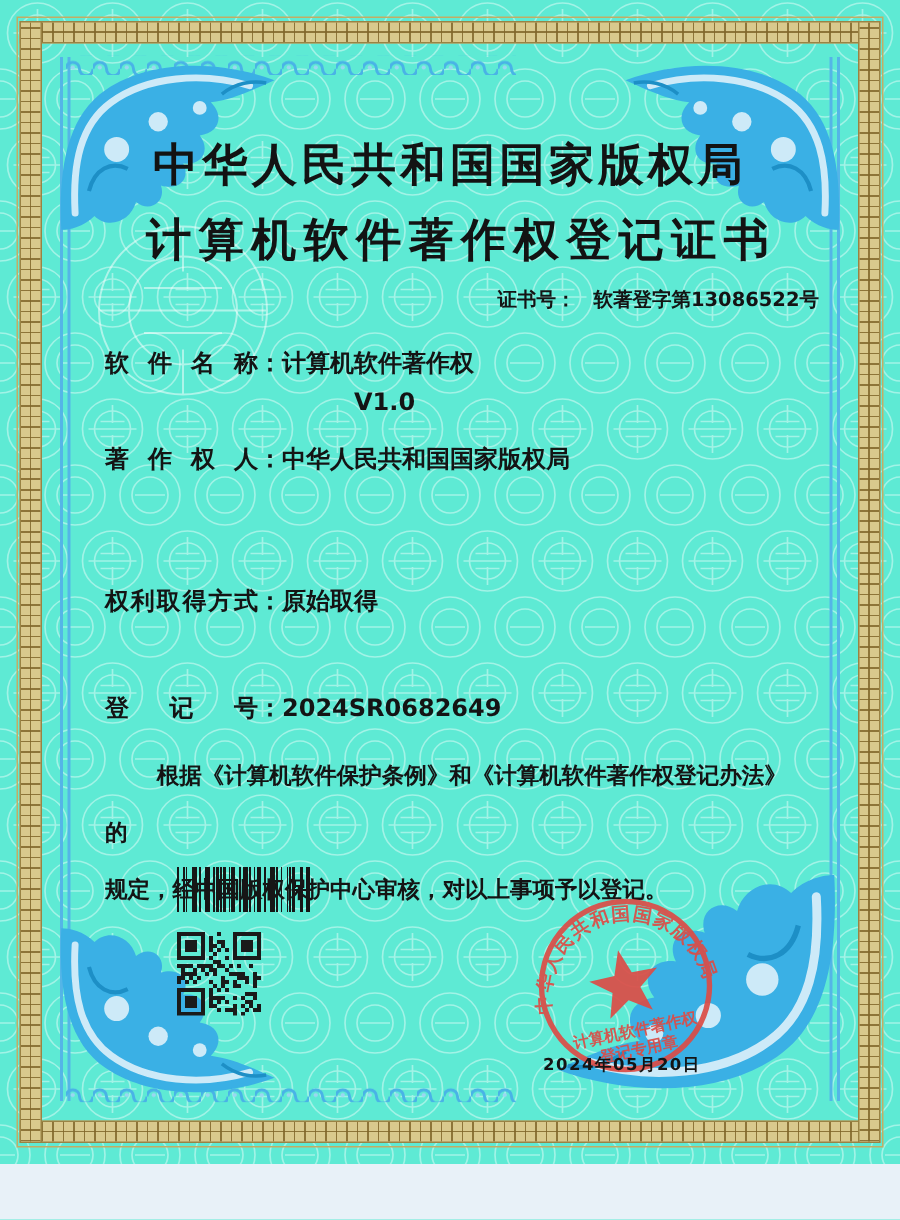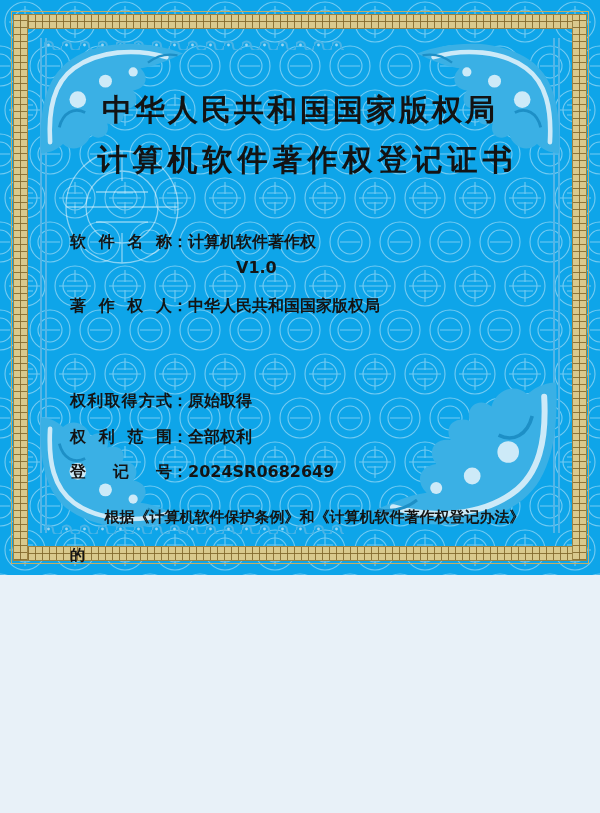--- a/index.html
+++ b/index.html
@@ -1,17 +1,17 @@
 <!DOCTYPE html>
 <html><head>
 <meta charset="utf-8">
 <style>
   html,body{margin:0;padding:0;}
   body{width:600px;height:813px;background:#e8f1f8;font-family:"DejaVu Sans","Liberation Sans",sans-serif;}
-  .cert{position:absolute;left:0;top:0;width:600px;height:575px;background:#0ea5e9;overflow:hidden;color:#141414;}
+  .cert{position:absolute;left:0;top:0;width:600px;height:776px;background:#5eead4;overflow:hidden;color:#141414;}
   .wm{position:absolute;left:0;top:0;width:600px;height:813px;pointer-events:none;}
 
   
   .outer-line{position:absolute;inset:11px;border:1px solid #c2ad65;}
   .key{position:absolute;background-color:#d9c98d;border:1px solid #9a8344;box-sizing:border-box;}
   .key-h{left:13px;right:13px;height:15px;
     background-image:repeating-linear-gradient(90deg,rgba(128,102,42,.85) 0 1px,transparent 1px 7px),
       linear-gradient(transparent 6px,rgba(128,102,42,.85) 6px,rgba(128,102,42,.85) 7px,transparent 7px);}
   .key-v{top:14px;bottom:14px;width:15px;
     background-image:repeating-linear-gradient(0deg,rgba(128,102,42,.85) 0 1px,transparent 1px 7px),
@@ -116,35 +116,35 @@
       <use href="#flourish"></use>
     </svg>
   <svg class="fl fl-br">
       <use href="#flourish"></use>
     </svg>
 
   <div class="title">
     <div class="t1">中华人民共和国国家版权局</div>
     <div class="t2">计算机软件著作权登记证书</div>
   </div>
+  <div class="certno">
+    <span>证书号：</span><span class="v">软著登字第13086522号</span>
+  </div>
 
   <div class="row r1">
     <span class="lab">软件名称</span><span class="colon">：</span><span class="val">计算机软件著作权</span>
   </div>
   <div class="row r1b">
     <span class="val">V1.0</span>
   </div>
   <div class="row r2">
     <span class="lab">著作权人</span><span class="colon">：</span><span class="val">中华人民共和国国家版权局</span>
   </div>
   <div class="row r3">
     <span class="lab">权利取得方式</span><span class="colon">：</span><span class="val">原始取得</span>
-  </div>
-  <div class="row r4">
-    <span class="lab">权利范围</span><span class="colon">：</span><span class="val">全部权利</span>
   </div>
   <div class="row r5">
     <span class="lab">登记号</span><span class="colon">：</span><span class="val">2024SR0682649</span>
   </div>
 
   <div class="stmt">
     <div class="l1">根据《计算机软件保护条例》和《计算机软件著作权登记办法》的</div>
     <div class="l2">规定，经中国版权保护中心审核，对以上事项予以登记。</div>
   </div>
 

